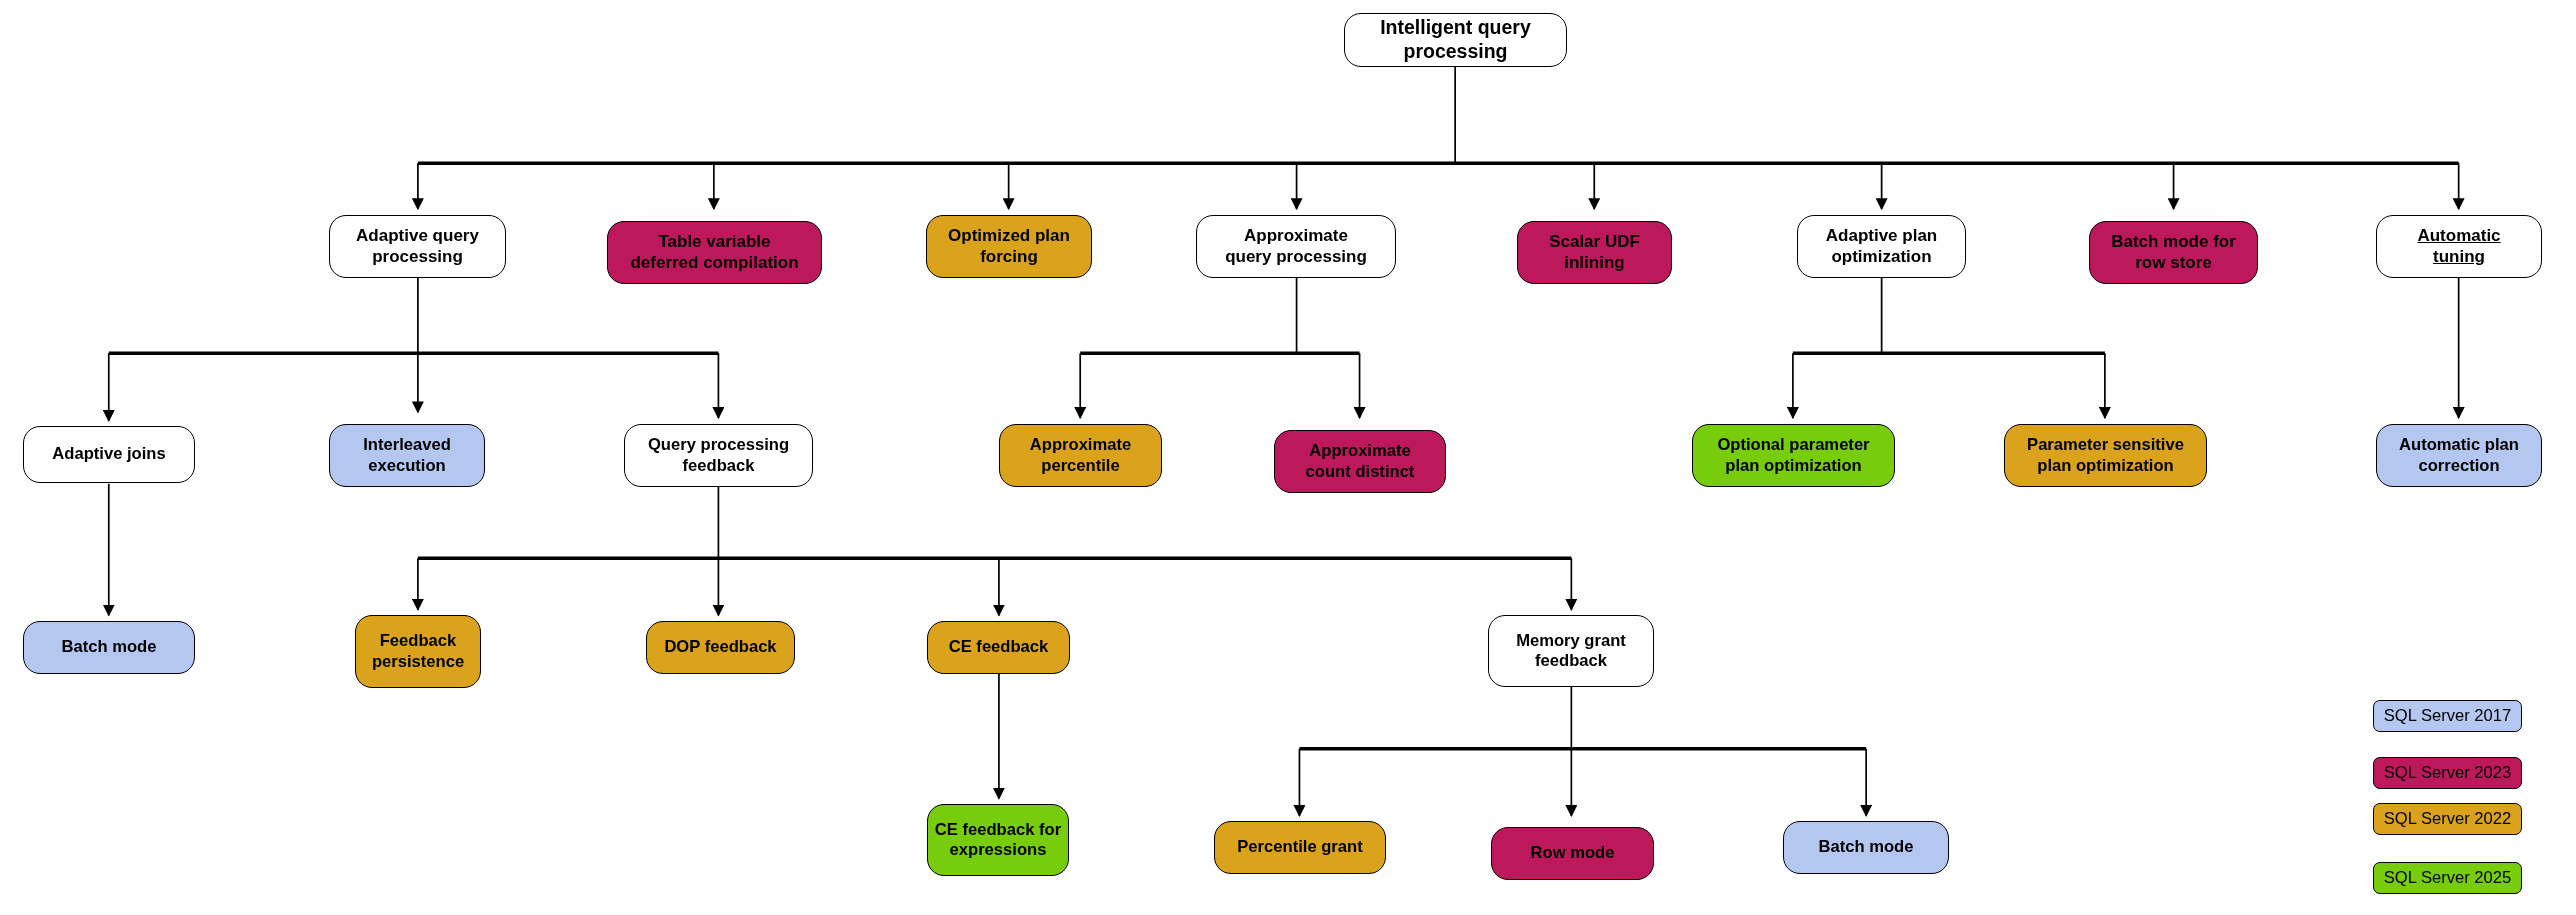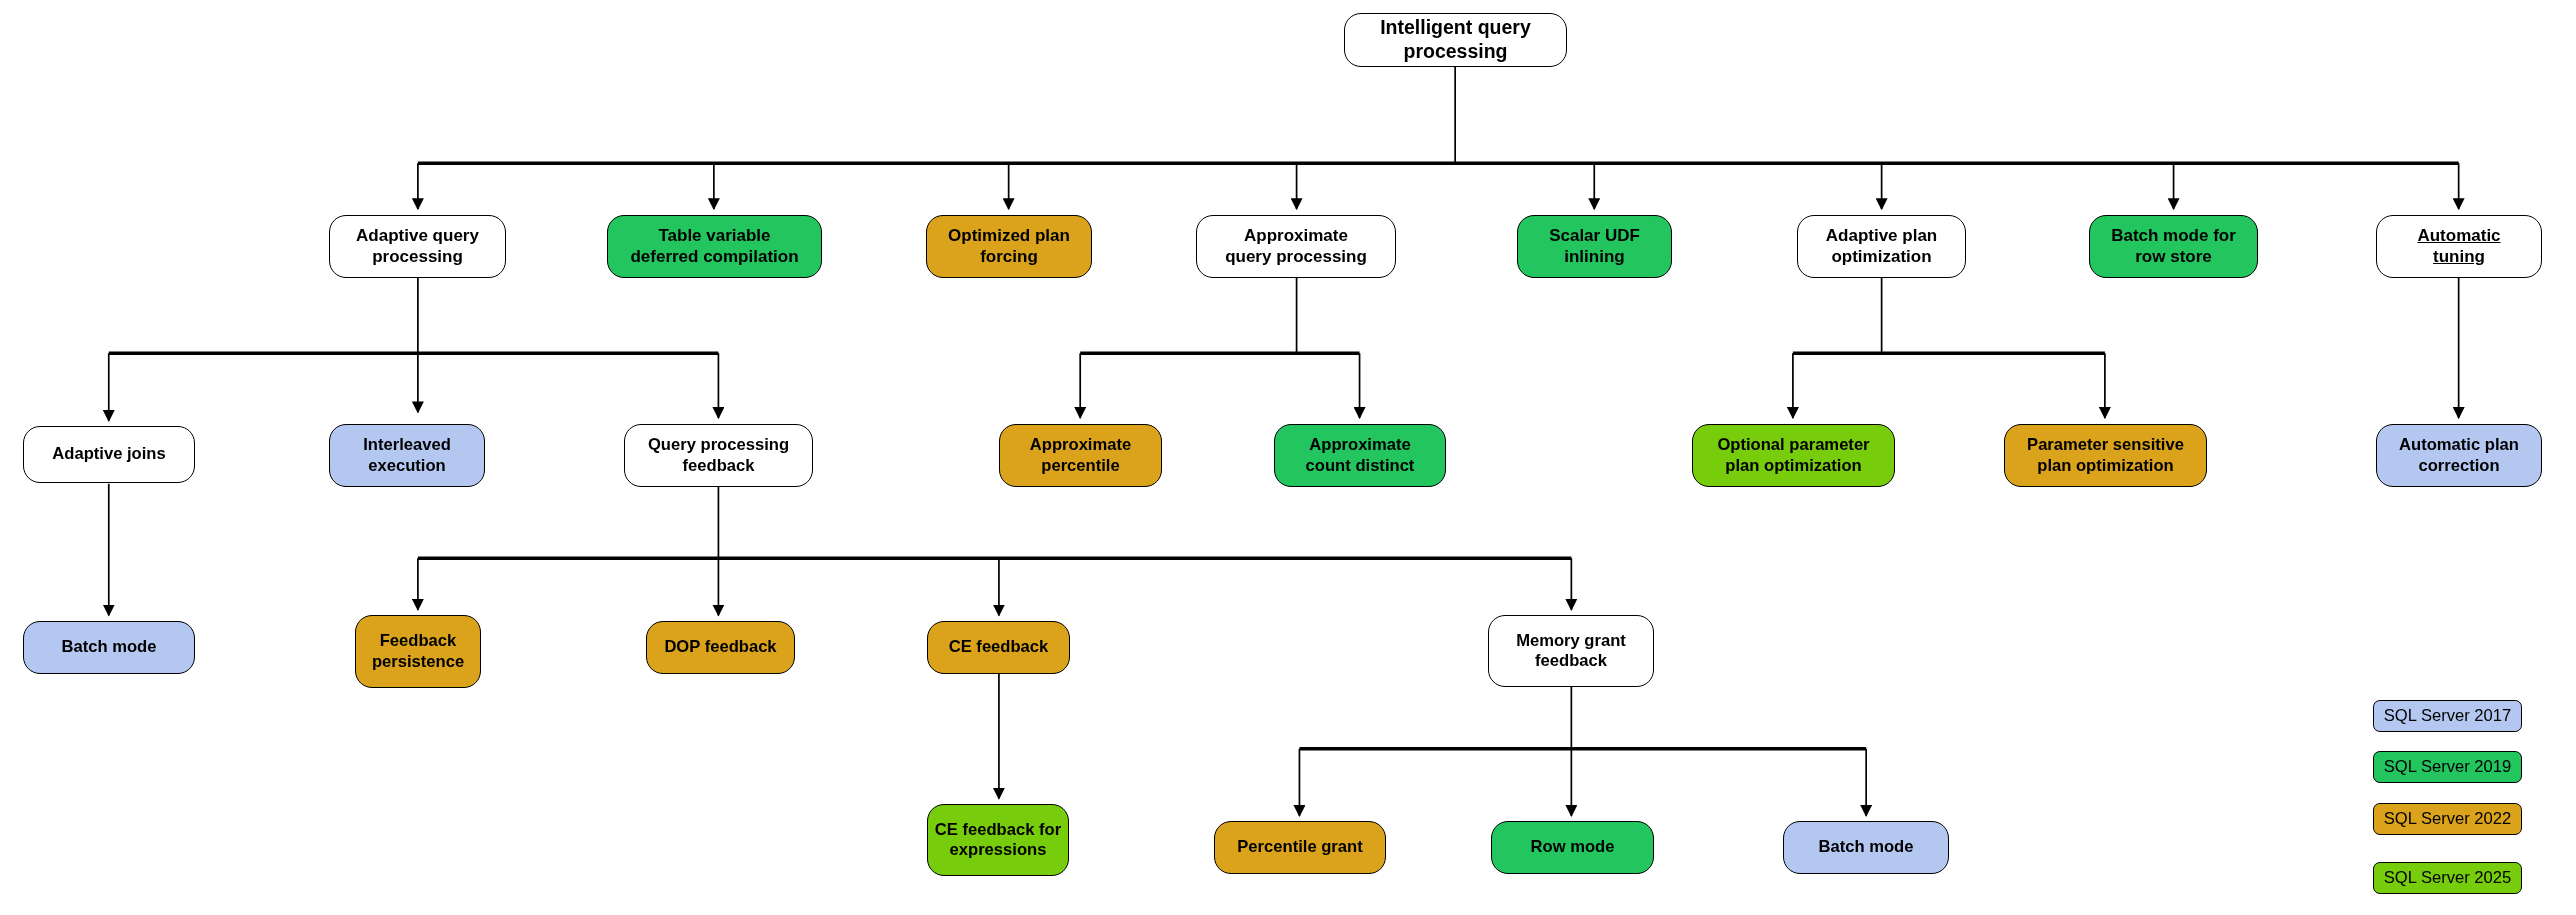--- a/index.html
+++ b/index.html
@@ -44,21 +44,21 @@
   }
   .node.lvl2 {
     font-weight: bold;
     font-size: 17px;
   }
   .node.lvl3 {
     font-weight: bold;
     font-size: 16.6px;
   }
   .fill-white  { background: #ffffff; }
-  .fill-gray   { background: #22c55e; }
+  .fill-gray   { background: #be185d; margin-top: 6px; }
   .fill-amber  { background: #dba31c; }
   .fill-blue   { background: #b4c7f0; }
   .fill-green  { background: #77cc0c; }
   .legend-item {
     position: absolute;
     box-sizing: border-box;
     border: 1.7px solid #000000;
     border-radius: 6.9px;
     display: flex;
     align-items: center;
@@ -172,17 +172,17 @@
   <div class="node lvl3 fill-white" style="left:1488px;top:615px;width:166px;height:72px;">Memory grant
 feedback</div>
 
   <div class="node lvl3 fill-green" style="left:927px;top:804px;width:142px;height:72px;">CE feedback for
 expressions</div>
   <div class="node lvl3 fill-amber" style="left:1214px;top:821px;width:172px;height:53px;">Percentile grant</div>
   <div class="node lvl3 fill-gray" style="left:1491px;top:821px;width:163px;height:53px;">Row mode</div>
   <div class="node lvl3 fill-blue" style="left:1783px;top:821px;width:166px;height:53px;">Batch mode</div>
 
   <div class="legend-item fill-blue" style="left:2373px;top:700px;width:149px;height:32px;">SQL Server 2017</div>
-  <div class="legend-item fill-gray" style="left:2373px;top:751px;width:149px;height:32px;">SQL Server 2019</div>
+  <div class="legend-item fill-gray" style="left:2373px;top:751px;width:149px;height:32px;">SQL Server 2023</div>
   <div class="legend-item fill-amber" style="left:2373px;top:803px;width:149px;height:32px;">SQL Server 2022</div>
   <div class="legend-item fill-green" style="left:2373px;top:854px;width:149px;height:32px;margin-top:8px;">SQL Server 2025</div>
 </div>
 
 
 </body></html>

